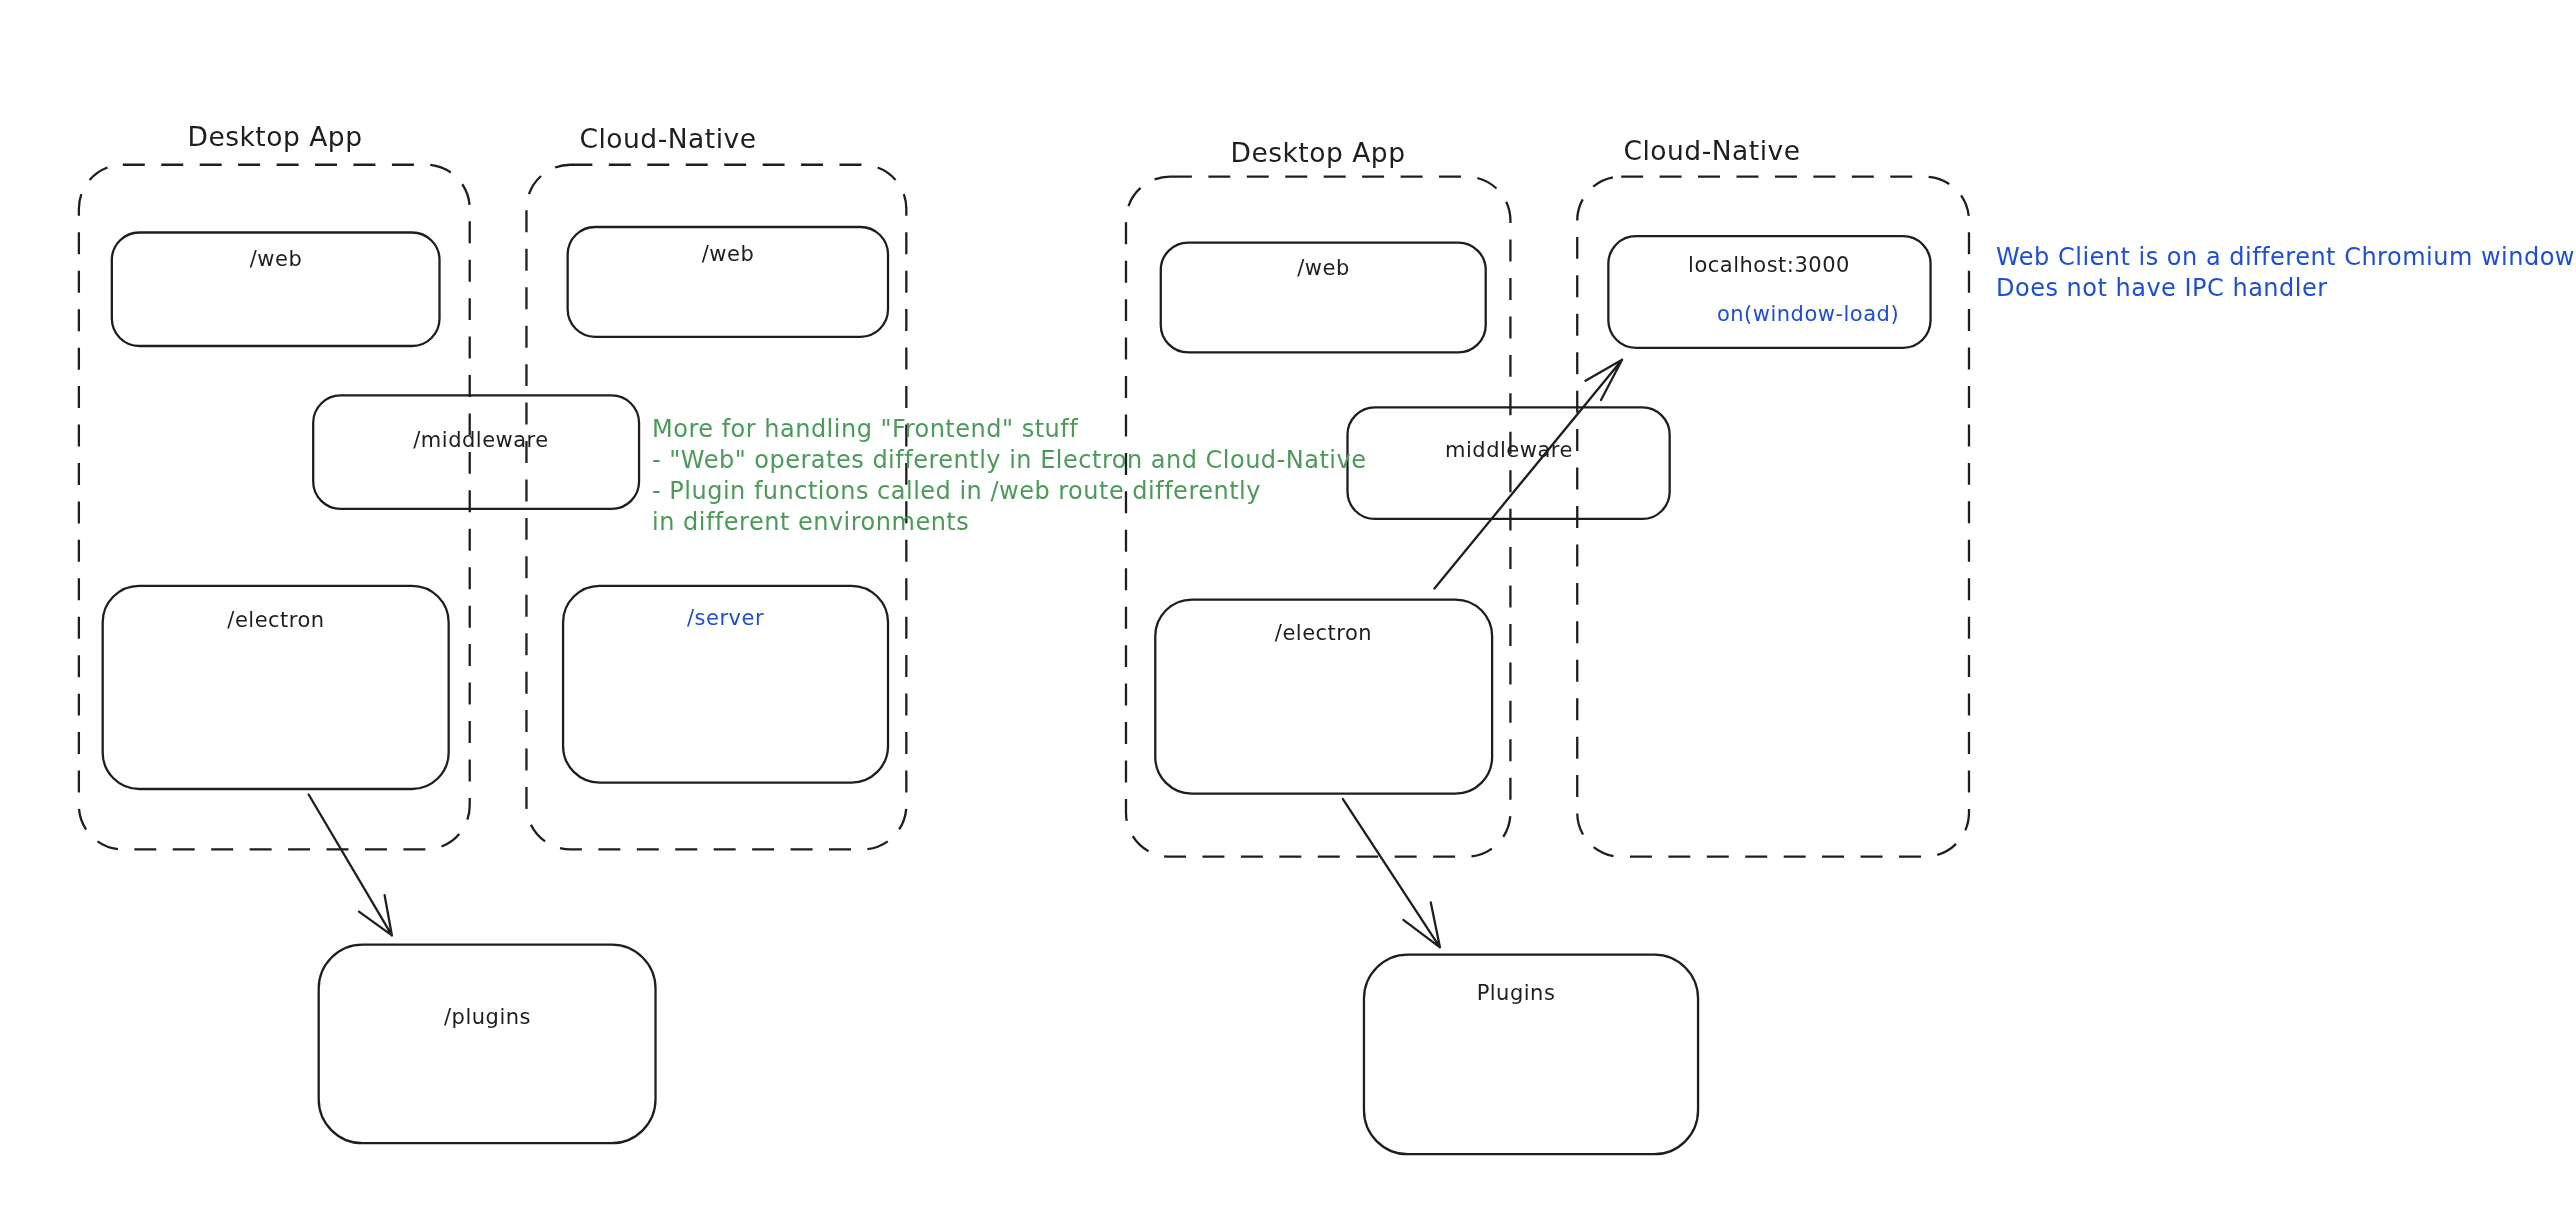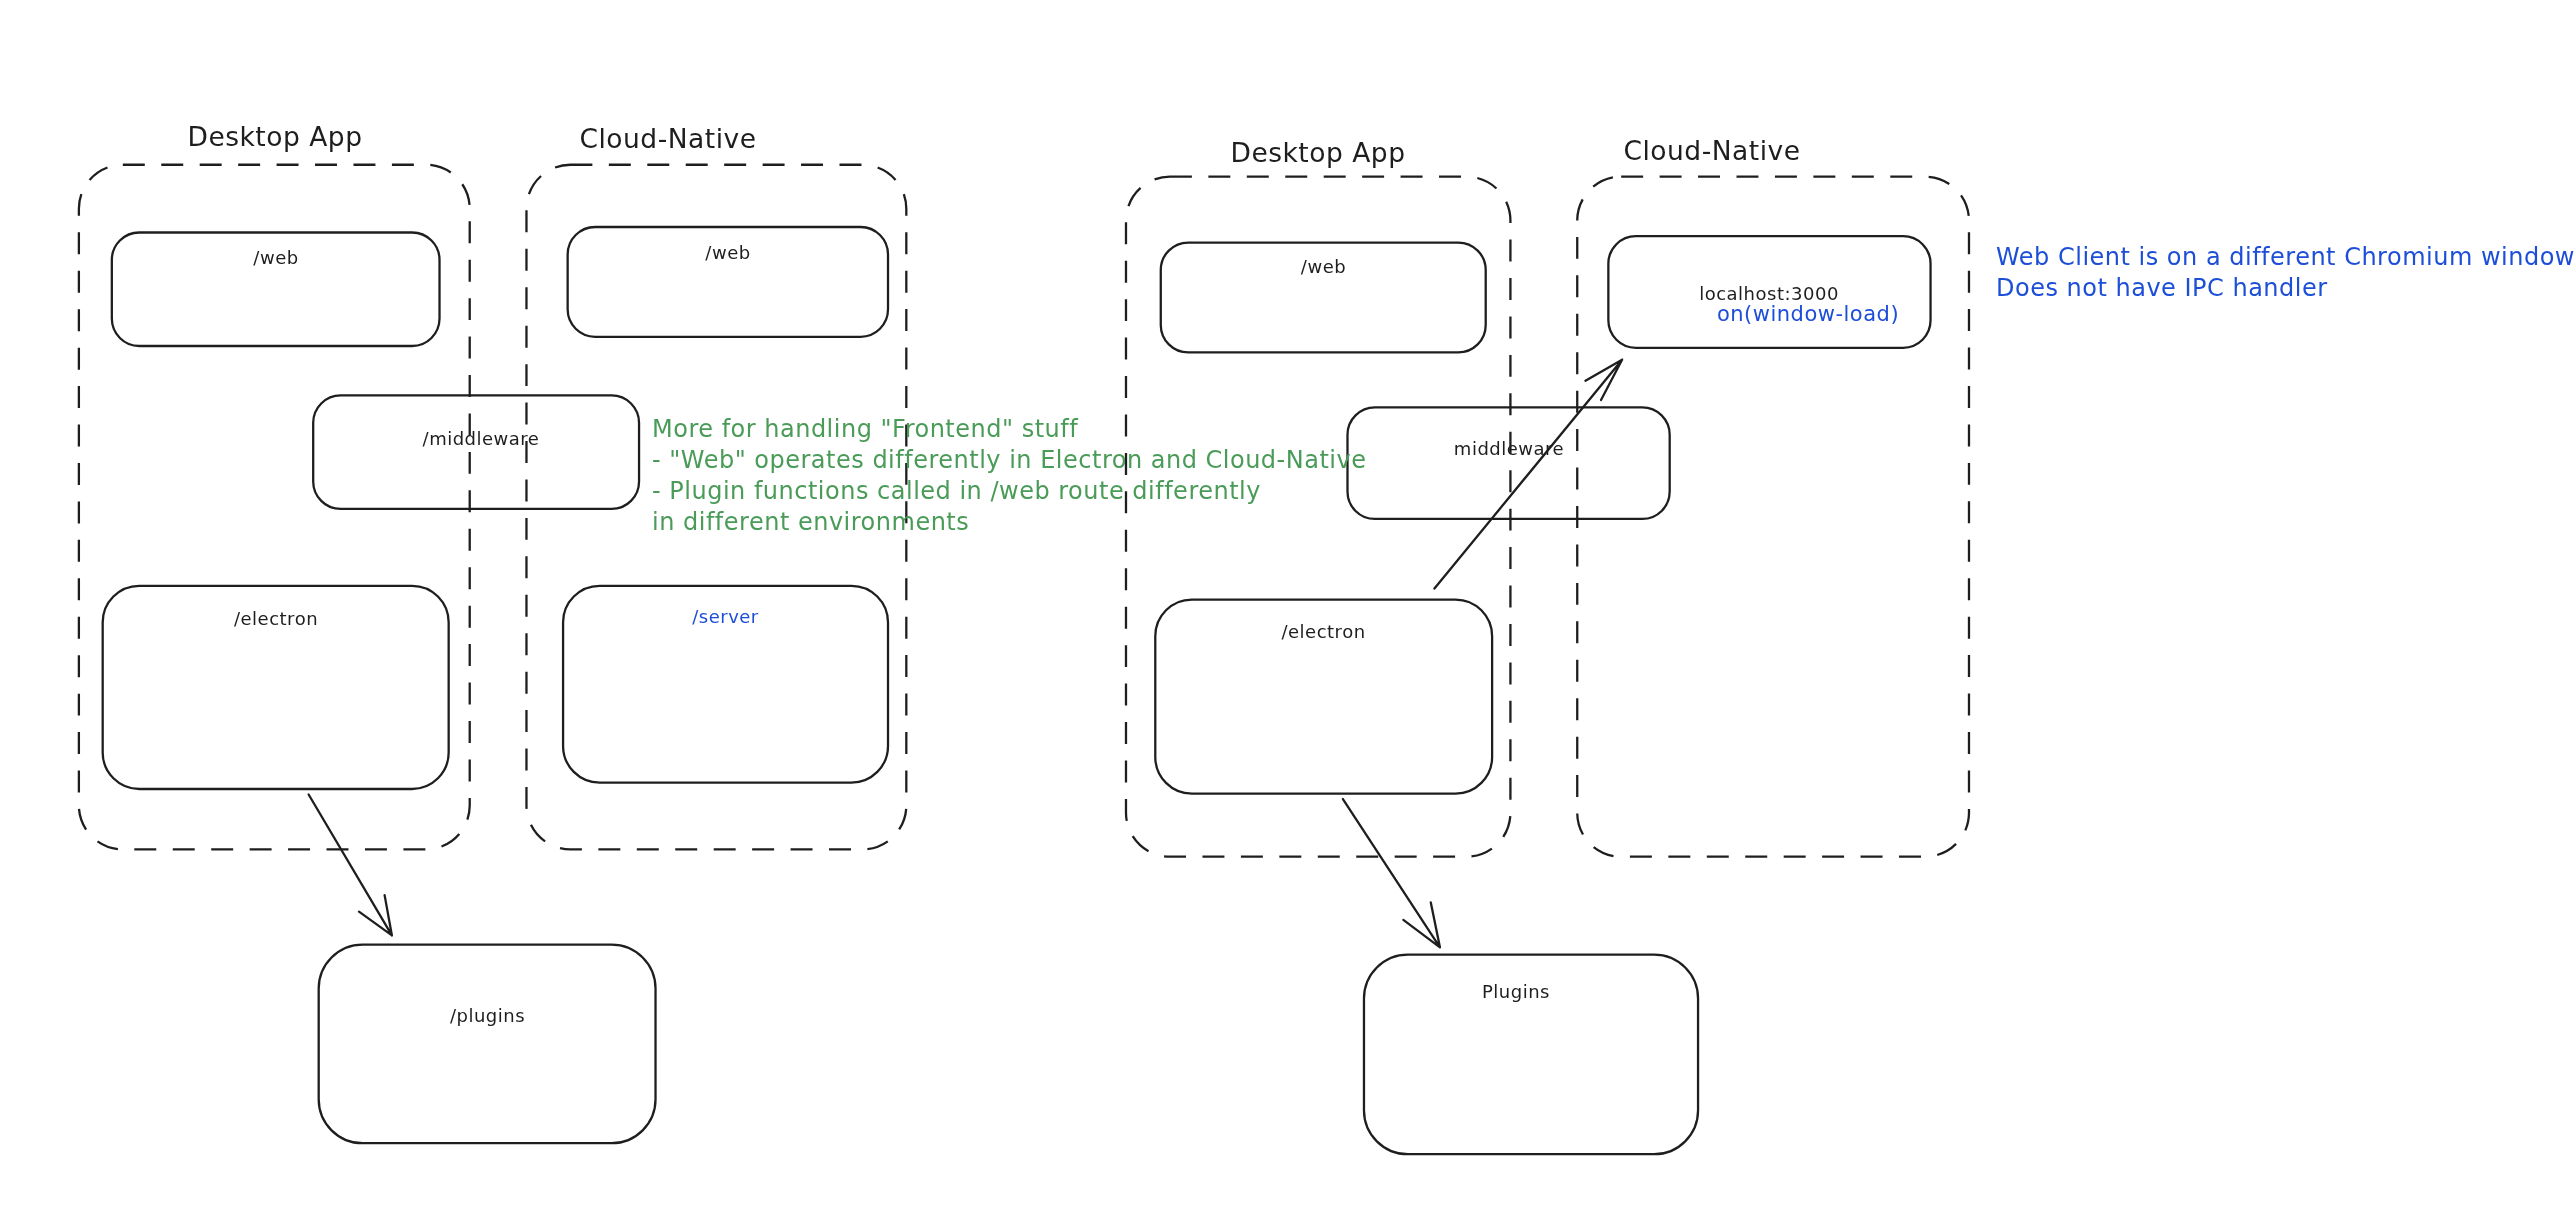--- a/index.html
+++ b/index.html
@@ -22,21 +22,21 @@
     white-space: nowrap;
     letter-spacing: 0.5px;
   }
   .group-label {
     width: 366px;
     text-align: center;
     font-size: 26.5px;
   }
   .box-label {
     text-align: center;
-    font-size: 18px;
+    font-size: 21px;
   }
   .note-line {
     font-size: 24px;
     line-height: 31px;
   }
   .green { color: #4a9b58; }
   .red   { color: #1d4ed8; }
   .sub-label { font-size: 21px; }
 </style>
 </head>
@@ -88,21 +88,21 @@
     <div class="note-line green">More for handling "Frontend" stuff</div>
     <div class="note-line green">- "Web" operates differently in Electron and Cloud-Native</div>
     <div class="note-line green">- Plugin functions called in /web route differently</div>
     <div class="note-line green">in different environments</div>
   </div>
 
   <div class="txt group-label" style="left:1135px; top:137px;">Desktop App</div>
   <div class="txt group-label" style="left:1529px; top:135px;">Cloud-Native</div>
 
   <div class="txt box-label" style="left:1161px; top:256px; width:325px;">/web</div>
-  <div class="txt box-label" style="left:1608px; top:253px; width:322px;margin-top:30px;">localhost:3000</div>
+  <div class="txt box-label" style="left:1608px; top:253px; width:322px;">localhost:3000</div>
   <div class="txt box-label red sub-label" style="left:1647px; top:302px; width:322px;">on(window-load)</div>
   <div class="txt box-label" style="left:1348px; top:438px; width:322px;">middleware</div>
   <div class="txt box-label" style="left:1155px; top:621px; width:337px;">/electron</div>
   <div class="txt box-label" style="left:1364px; top:981px; width:304px;">Plugins</div>
 
   <div class="txt" style="left:1996px; top:242px;">
     <div class="note-line red">Web Client is on a different Chromium window</div>
     <div class="note-line red">Does not have IPC handler</div>
   </div>
 

